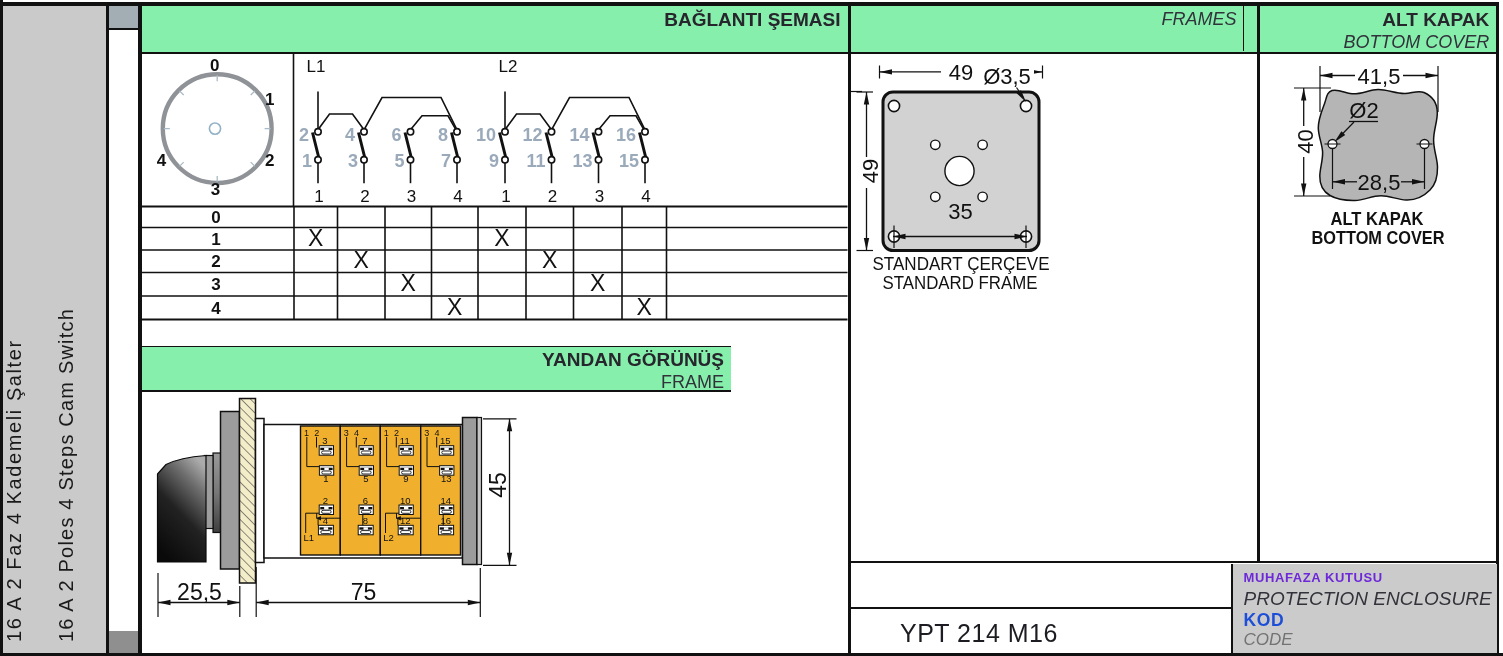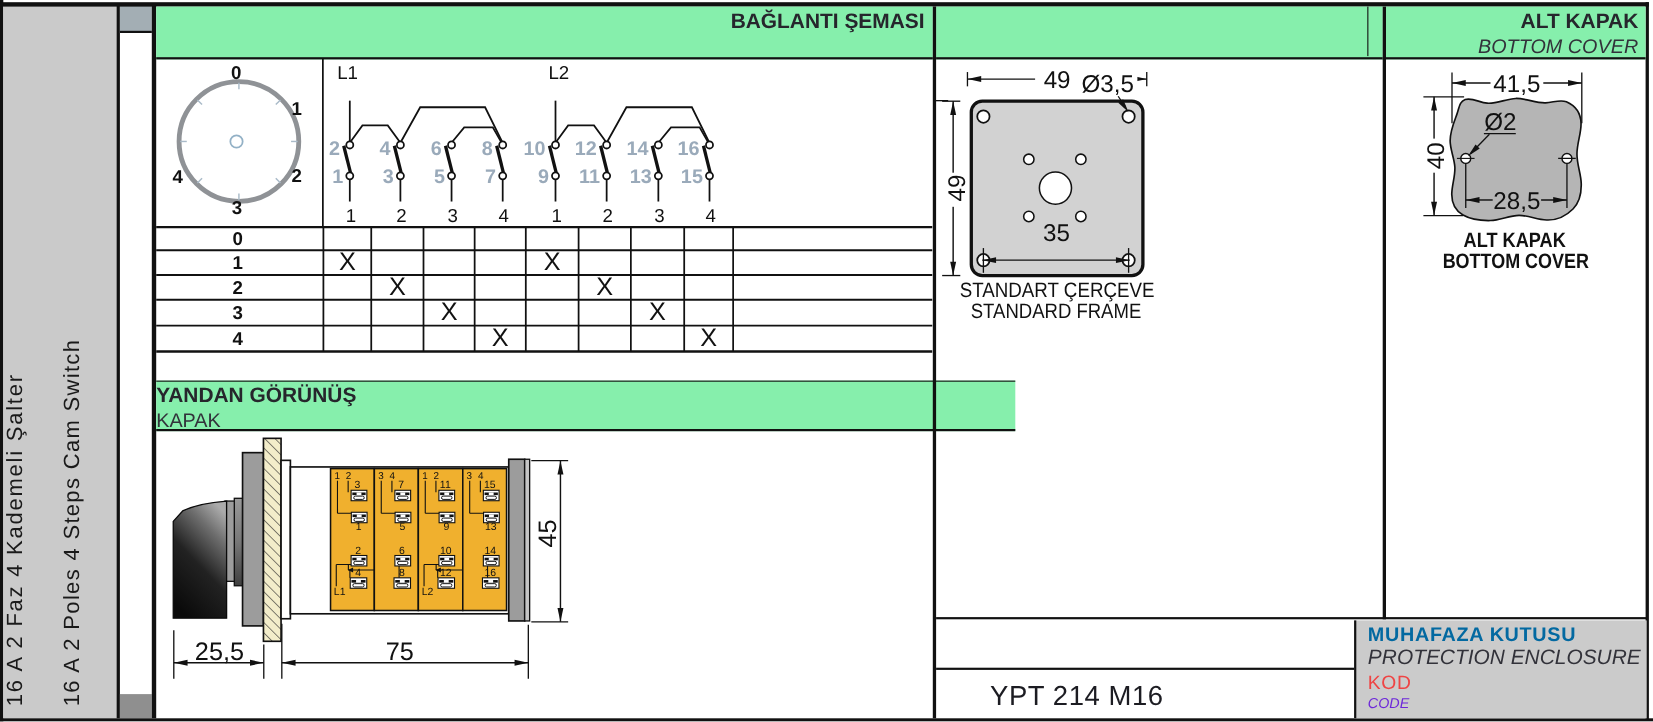--- a/index.html
+++ b/index.html
@@ -21,43 +21,44 @@
 
 <div class="abs" style="left:0;top:1.5px;width:1498.5px;height:4px;background:#111"></div>
 <div class="abs" style="left:0;top:652.5px;width:1503px;height:3.5px;background:#111"></div>
 <div class="abs" style="left:1496.3px;top:1.5px;width:2.4px;height:652px;background:#111"></div>
 
 <div class="abs band" style="left:142px;top:5.5px;width:705.5px;height:48px;text-align:right;padding:2px 7px 0 0">
   <div class="hdr1">BAĞLANTI ŞEMASI</div>
 </div>
 <div class="abs band" style="left:850.5px;top:5.5px;width:406.5px;height:48px"></div>
 <div class="abs" style="left:850.5px;top:5.5px;width:393px;height:45.5px;text-align:right;padding:2px 6px 0 0;border-right:1.6px solid #111">
+  <div class="hdr2 it">FRAMES</div>
 </div>
 <div class="abs band" style="left:1257px;top:5.5px;width:239.3px;height:48px;text-align:right;padding:2px 7px 0 0">
   <div class="hdr1">ALT KAPAK</div>
   <div class="hdr2 it">BOTTOM COVER</div>
 </div>
-<div class="abs band" style="left:142px;top:346px;width:781px;height:45.5px;border-top:1.6px solid #111;padding:1px 7px 0 0">
+<div class="abs band" style="left:142px;top:346px;width:589px;height:45.5px;border-top:1.6px solid #111;text-align:right;padding:1px 7px 0 0">
   <div class="hdr1">YANDAN GÖRÜNÜŞ</div>
-  <div class="hdr2">KAPAK</div>
+  <div class="hdr2">FRAME</div>
 </div>
 
 <div class="abs" style="left:847.5px;top:5.5px;width:3px;height:647.5px;background:#111"></div>
 <div class="abs" style="left:1257px;top:5.5px;width:2.5px;height:557px;background:#111"></div>
 
 <div class="abs" style="left:850.5px;top:561.3px;width:646px;height:2.2px;background:#111"></div>
 <div class="abs" style="left:850.5px;top:607.3px;width:646px;height:2.2px;background:#111"></div>
 <div class="abs" style="left:1230.5px;top:563.5px;width:266px;height:89.5px;background:#cbcbcb;border-left:2.2px solid #111"></div>
 <div class="abs" style="left:1243.5px;top:566.5px;width:252px;height:44px">
-  <div style="font-size:18px;font-weight:bold;letter-spacing:0.6px;color:#0369a1;line-height:21px">MUHAFAZA KUTUSU</div>
+  <div style="font-size:13px;font-weight:bold;letter-spacing:0.6px;color:#6d28d9;line-height:21px">MUHAFAZA KUTUSU</div>
   <div style="font-size:19px;font-style:italic;color:#32323a;line-height:21px">PROTECTION ENCLOSURE</div>
 </div>
 <div class="abs" style="left:1243.5px;top:609.5px;width:252px;height:44px">
-  <div style="font-size:17.5px;font-weight:normal;letter-spacing:0.6px;color:#ef4444;line-height:20px">KOD</div>
-  <div style="font-size:13px;font-style:italic;color:#6d28d9;line-height:20px">CODE</div>
+  <div style="font-size:17.5px;font-weight:bold;letter-spacing:0.6px;color:#1d4ed8;line-height:20px">KOD</div>
+  <div style="font-size:17px;font-style:italic;color:#737373;line-height:20px">CODE</div>
 </div>
 <div class="abs" style="left:900px;top:618.5px;width:325px;text-align:left;font-size:25px;letter-spacing:0.5px;color:#1c1c22">YPT 214 M16</div>
 
 <svg width="1503" height="656" viewBox="0 0 1503 656" style="position:absolute;left:0;top:0" font-family="'Liberation Sans', sans-serif">
     <line x1="318" y1="91.5" x2="318" y2="128.8" stroke="#111" stroke-width="1.6"></line>
     <polyline points="318,129.8 329.5,114 352.5,114 364,129.8" stroke="#111" stroke-width="1.6" fill="none"></polyline>
     <polyline points="364,129.8 382,97.5 441,97.5 457,129.8" stroke="#111" stroke-width="1.6" fill="none"></polyline>
     <polyline points="410.5,129.8 422.0,115.8 448,115.8 458,133.3" stroke="#111" stroke-width="1.6" fill="none"></polyline>
     <line x1="505" y1="91.5" x2="505" y2="128.8" stroke="#111" stroke-width="1.6"></line>
     <polyline points="505,129.8 516.5,114 540.0,114 551.5,129.8" stroke="#111" stroke-width="1.6" fill="none"></polyline>

